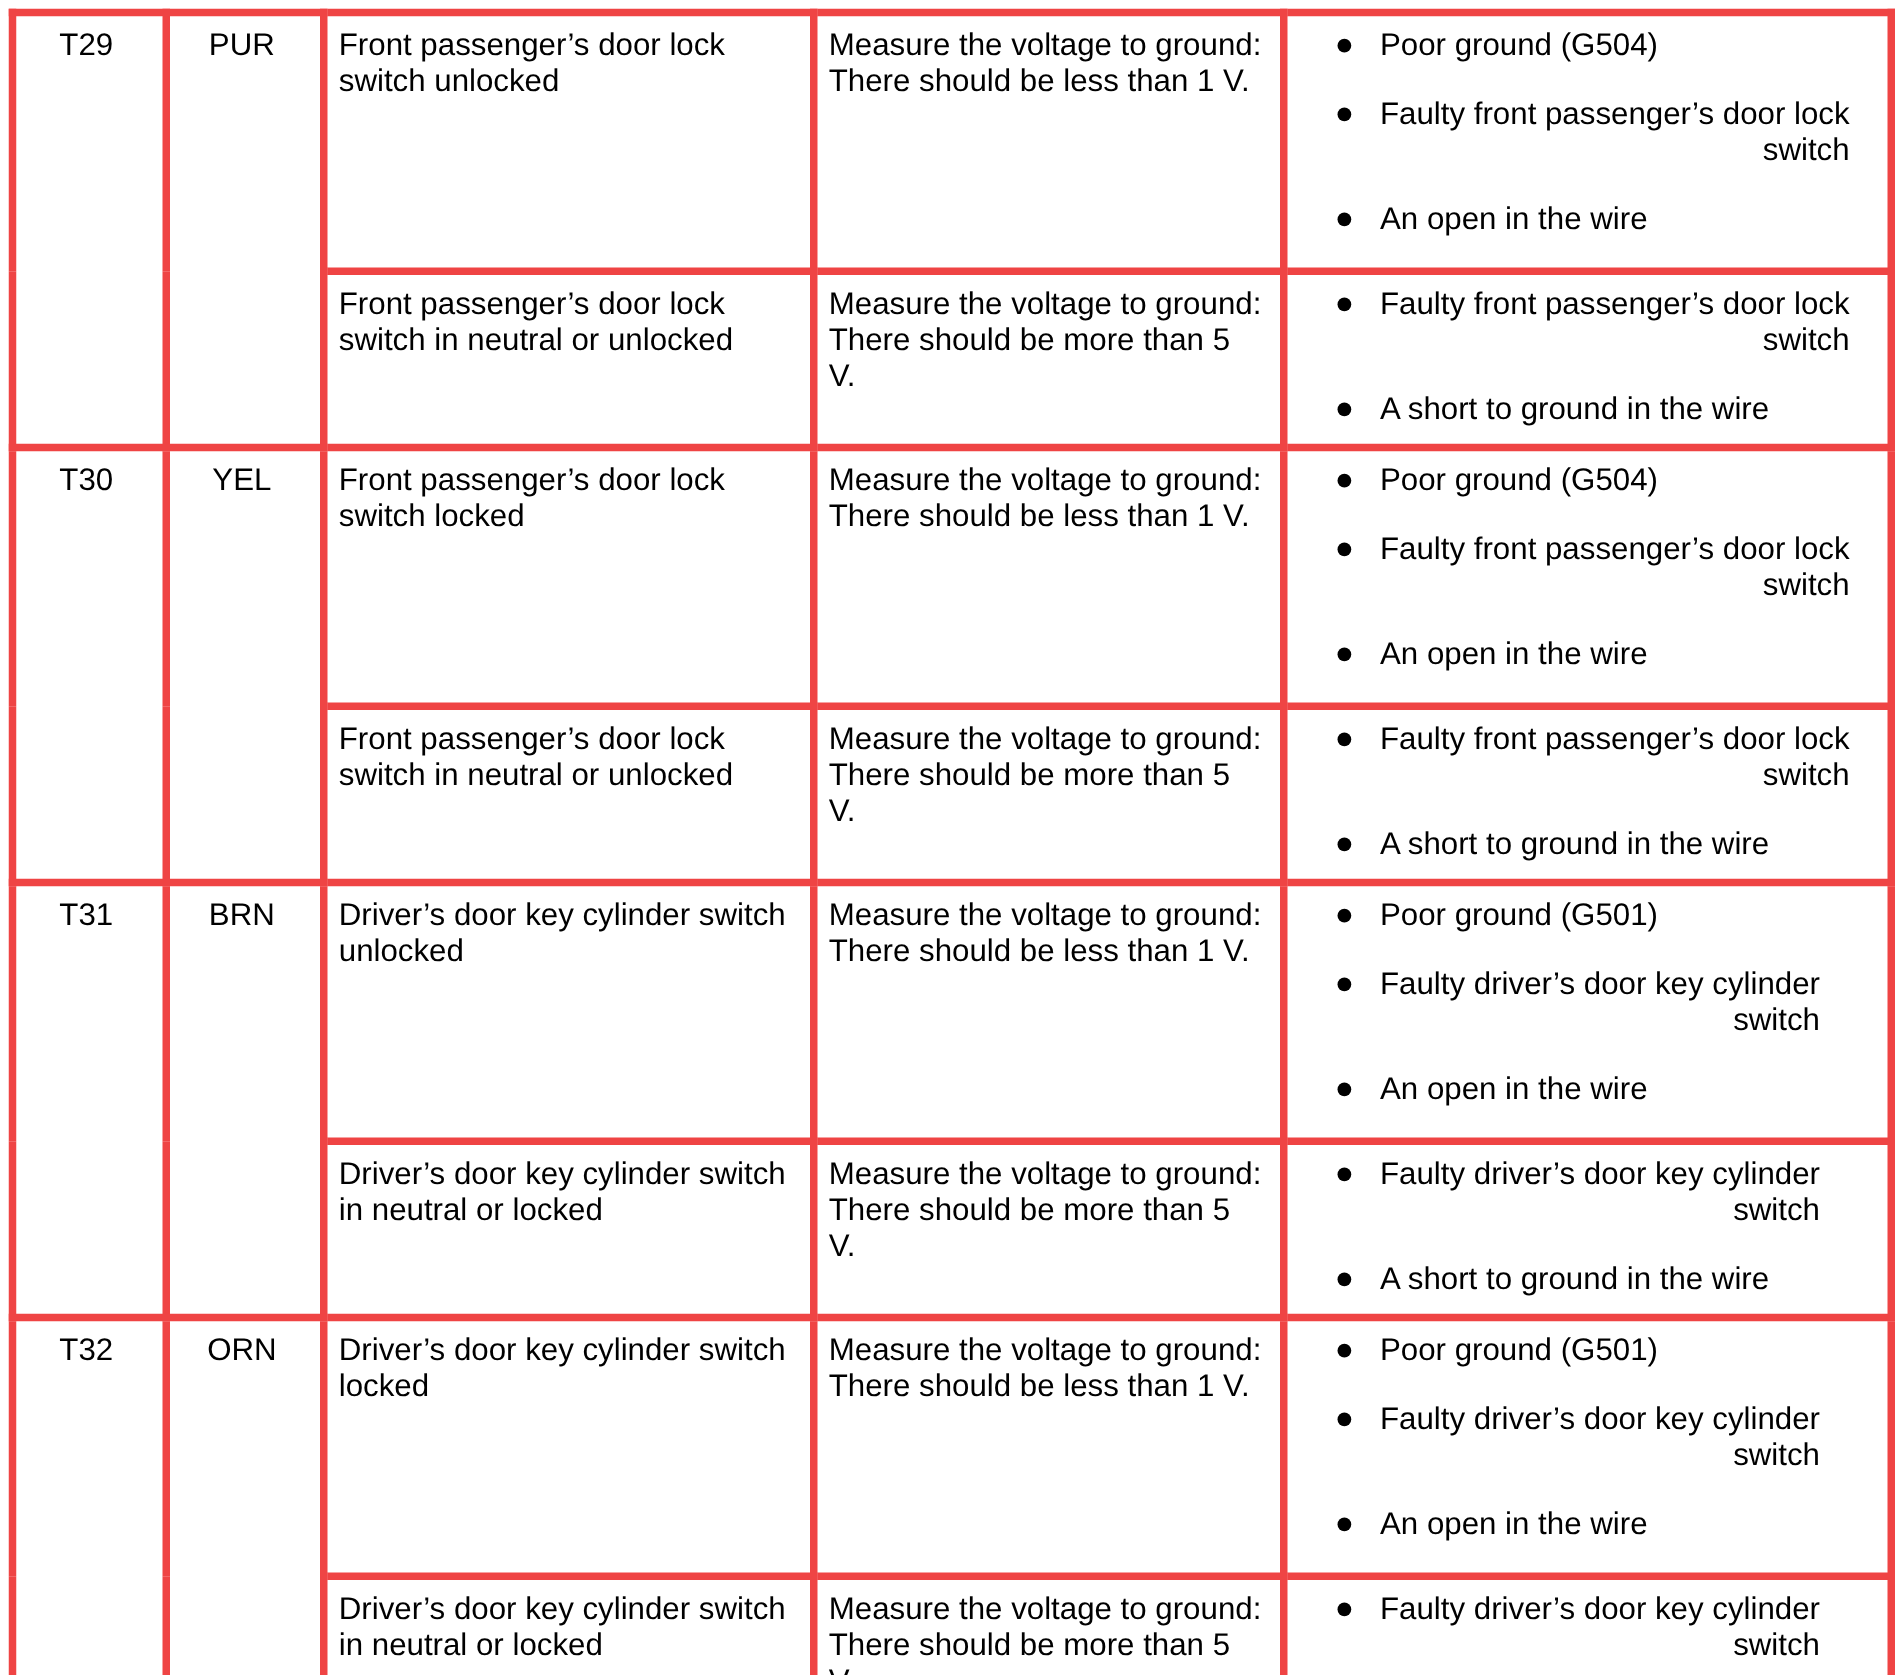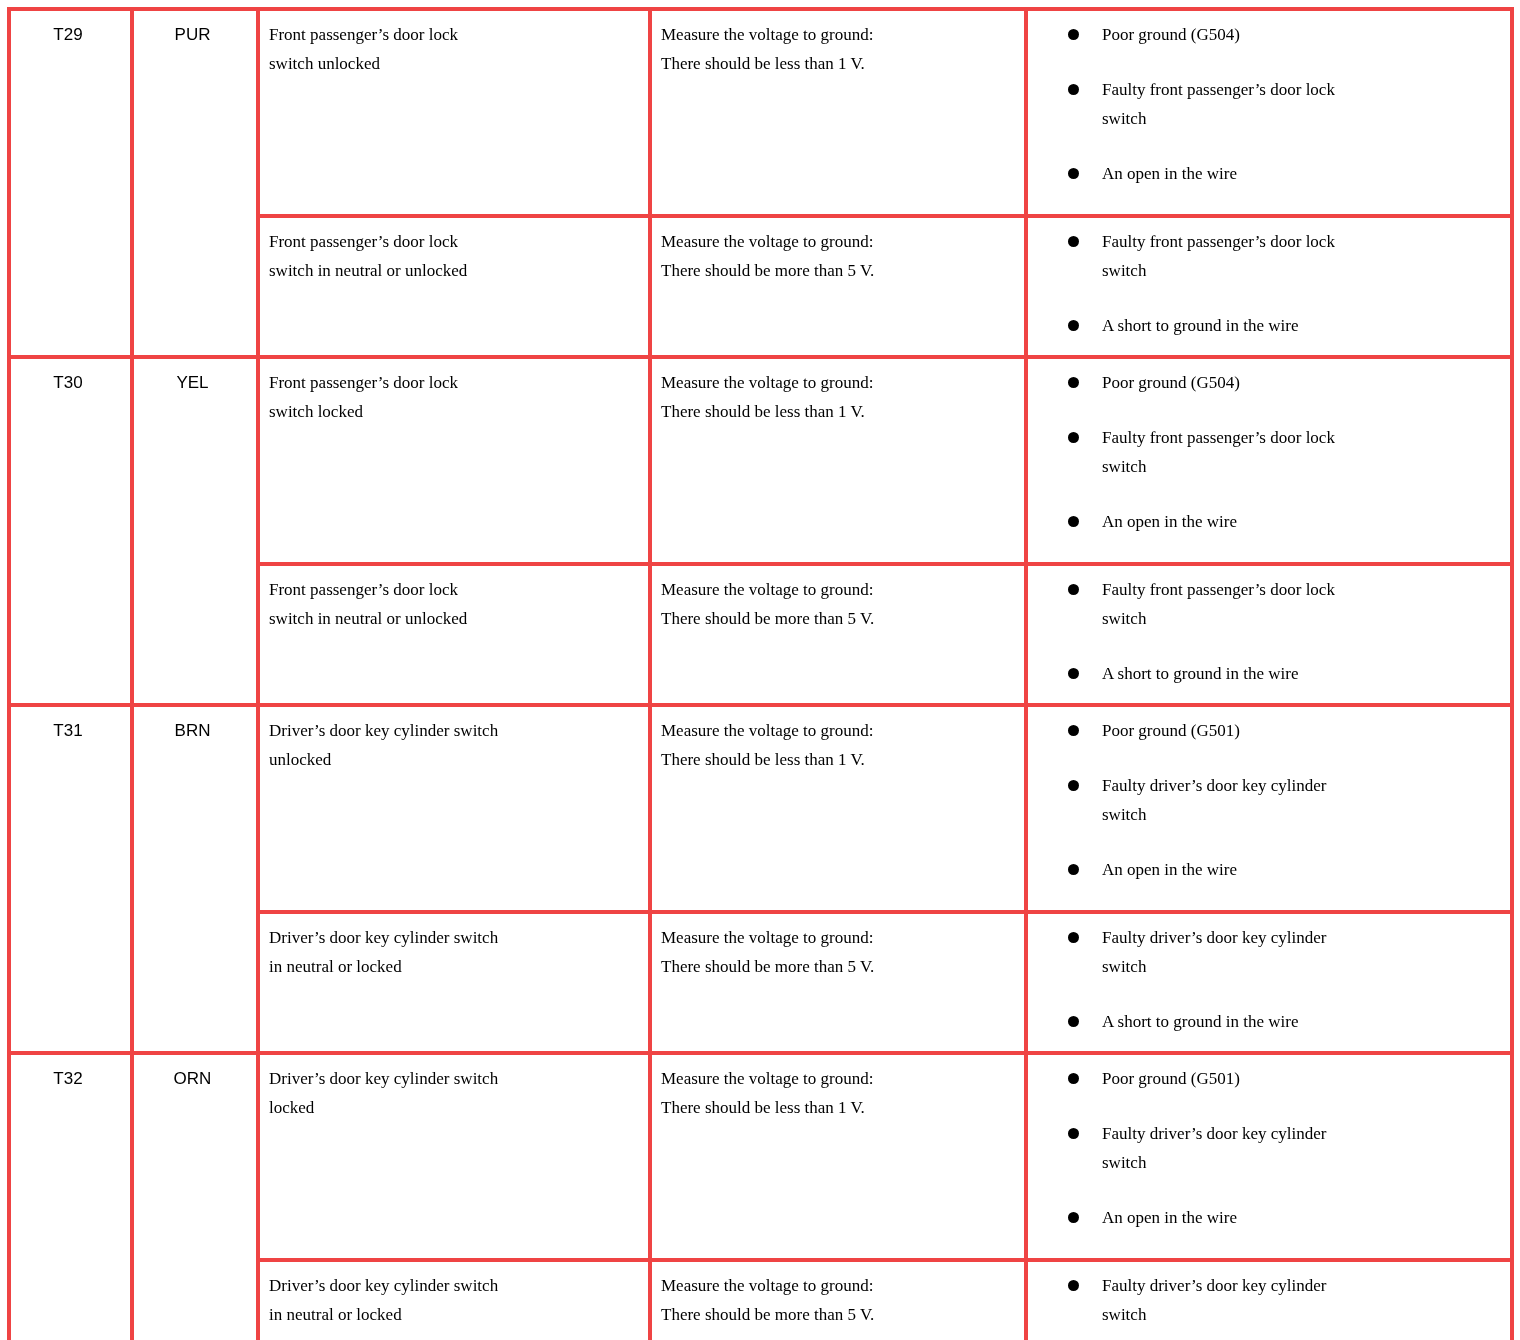--- a/index.html
+++ b/index.html
@@ -17,39 +17,40 @@
   table.tshoot {
     position: absolute;
     left: 7px;
     top: 7px;
     width: 1503px;
     border-collapse: collapse;
     table-layout: fixed;
     border: 4px solid #000000;
   }
   table.tshoot td {
-    border: 4px solid #ef4444;
+    border: 6px solid #ef4444;
     vertical-align: top;
-    font-size: 17px;
+    font-size: 25px;
     line-height: 29px;
     padding: 9px 14px 9px 9px;
     overflow: hidden;
   }
   tr.sub1 { height: 207px; }
   tr.sub2 { height: 141px; }
   td.c-term, td.c-color {
     text-align: center;
     padding: 9px 4px;
   }
   td.c-test { padding-left: 10px; padding-right: 6px; }
   td.c-cause { padding: 9px 6px 9px 0; }
-  .multiline { white-space: pre-line; font-family: Liberation Serif, serif; }
+  .multiline { white-space: pre-line; }
   .cause {
     display: flex;
     align-items: flex-start;
+    text-align: right;
   }
   .cause + .cause { margin-top: 26px; }
   .dot {
     flex: 0 0 auto;
     width: 11px;
     height: 11px;
     border-radius: 50%;
     background: #000000;
     margin: 9px 0 0 31px;
   }

